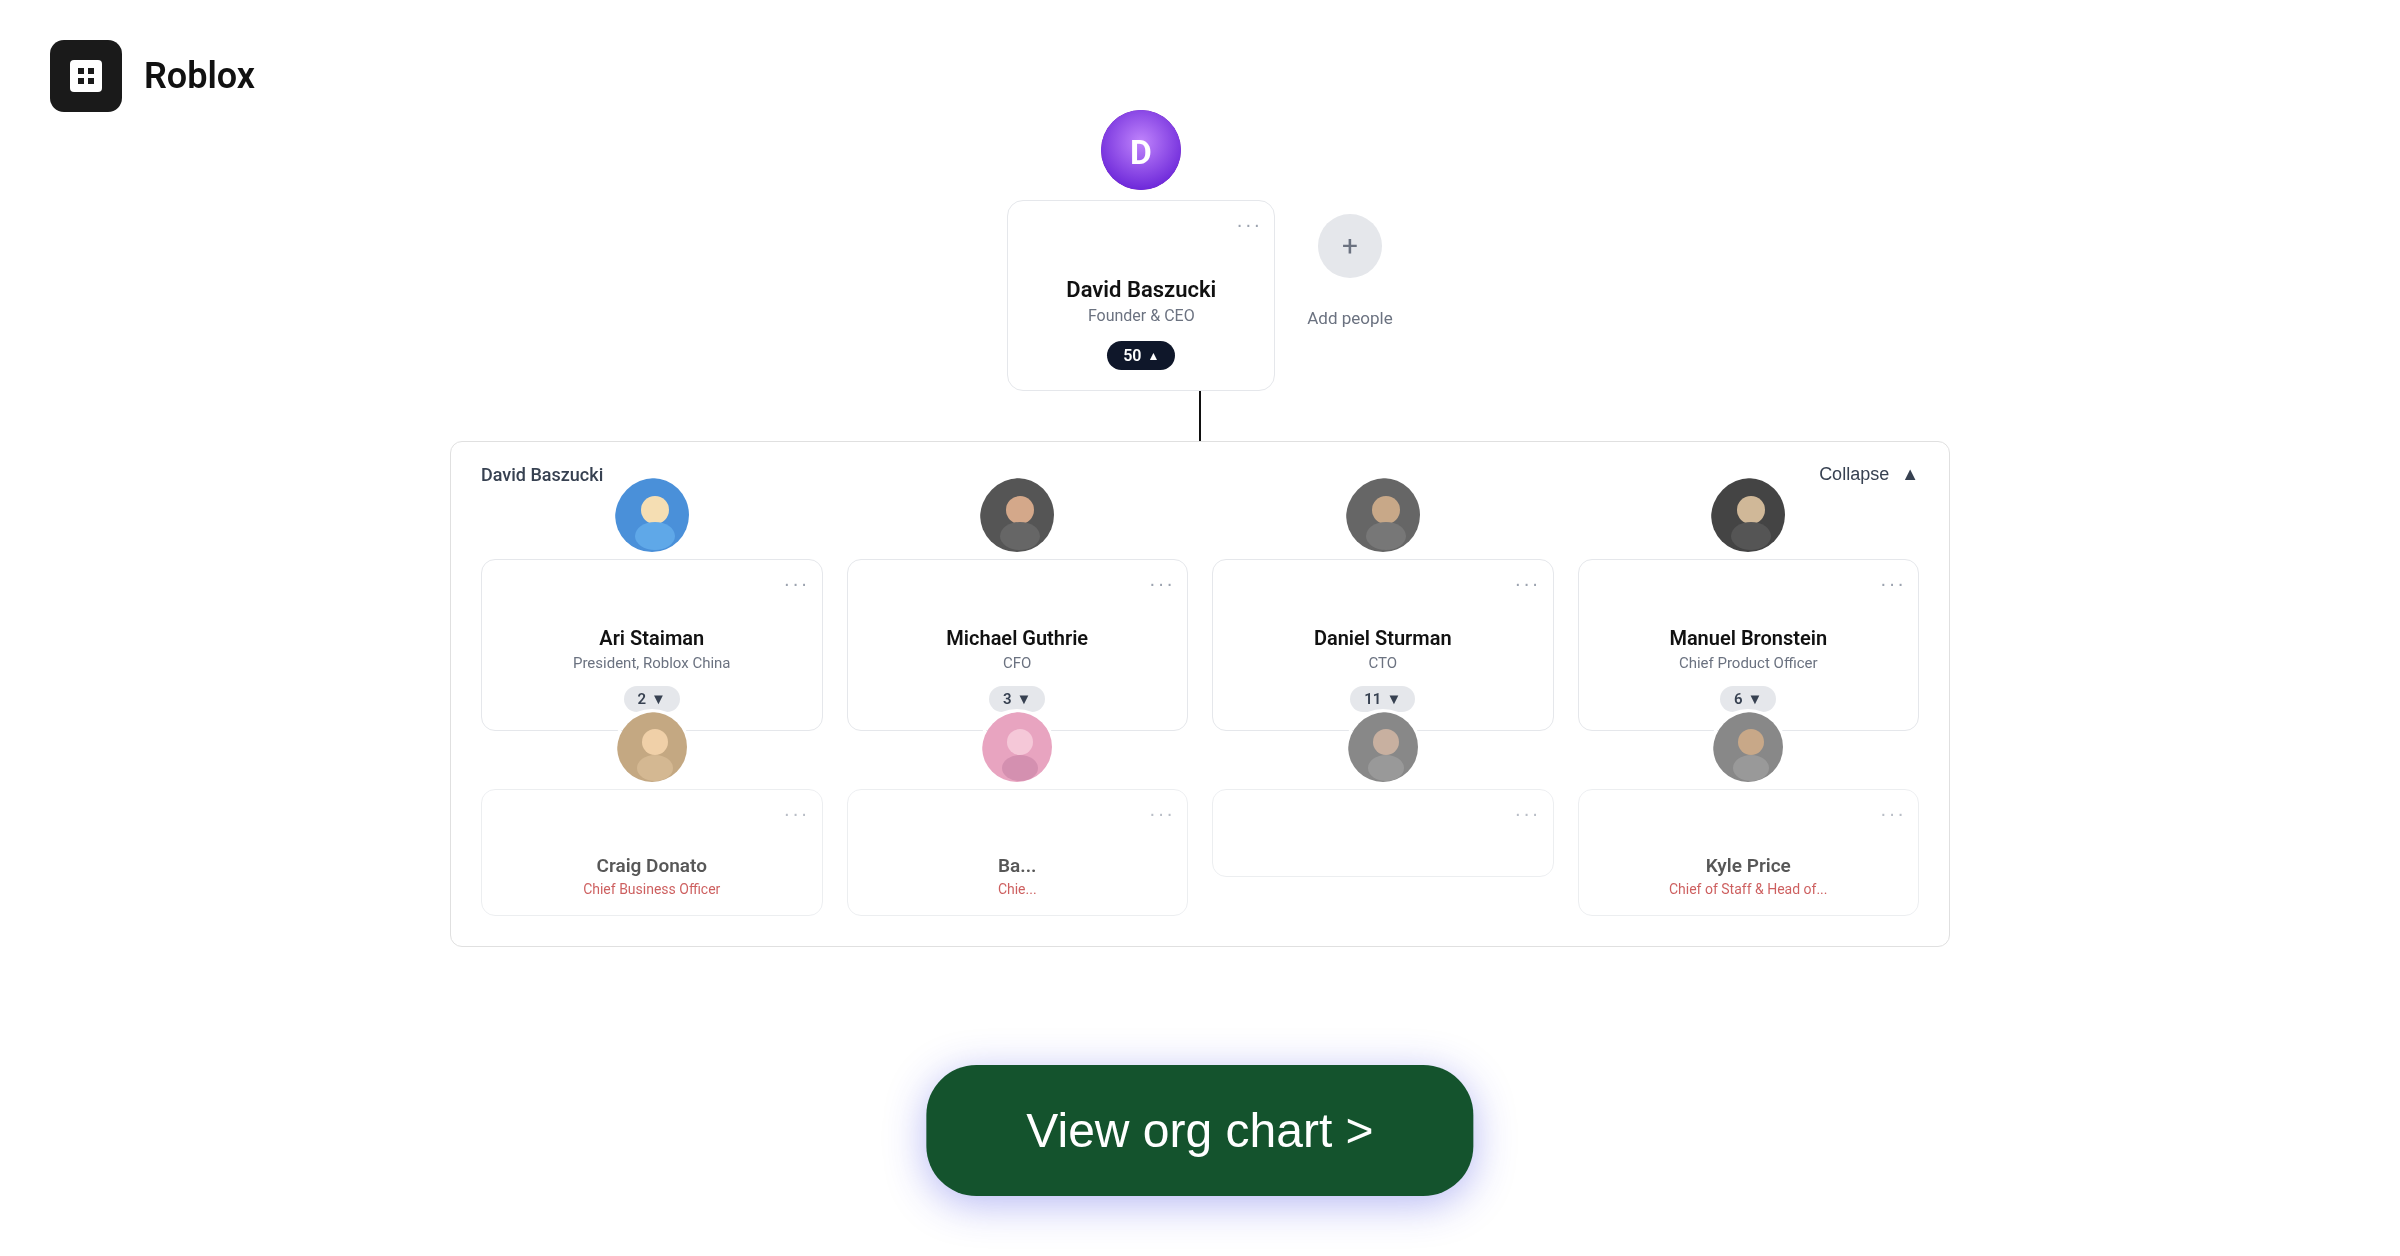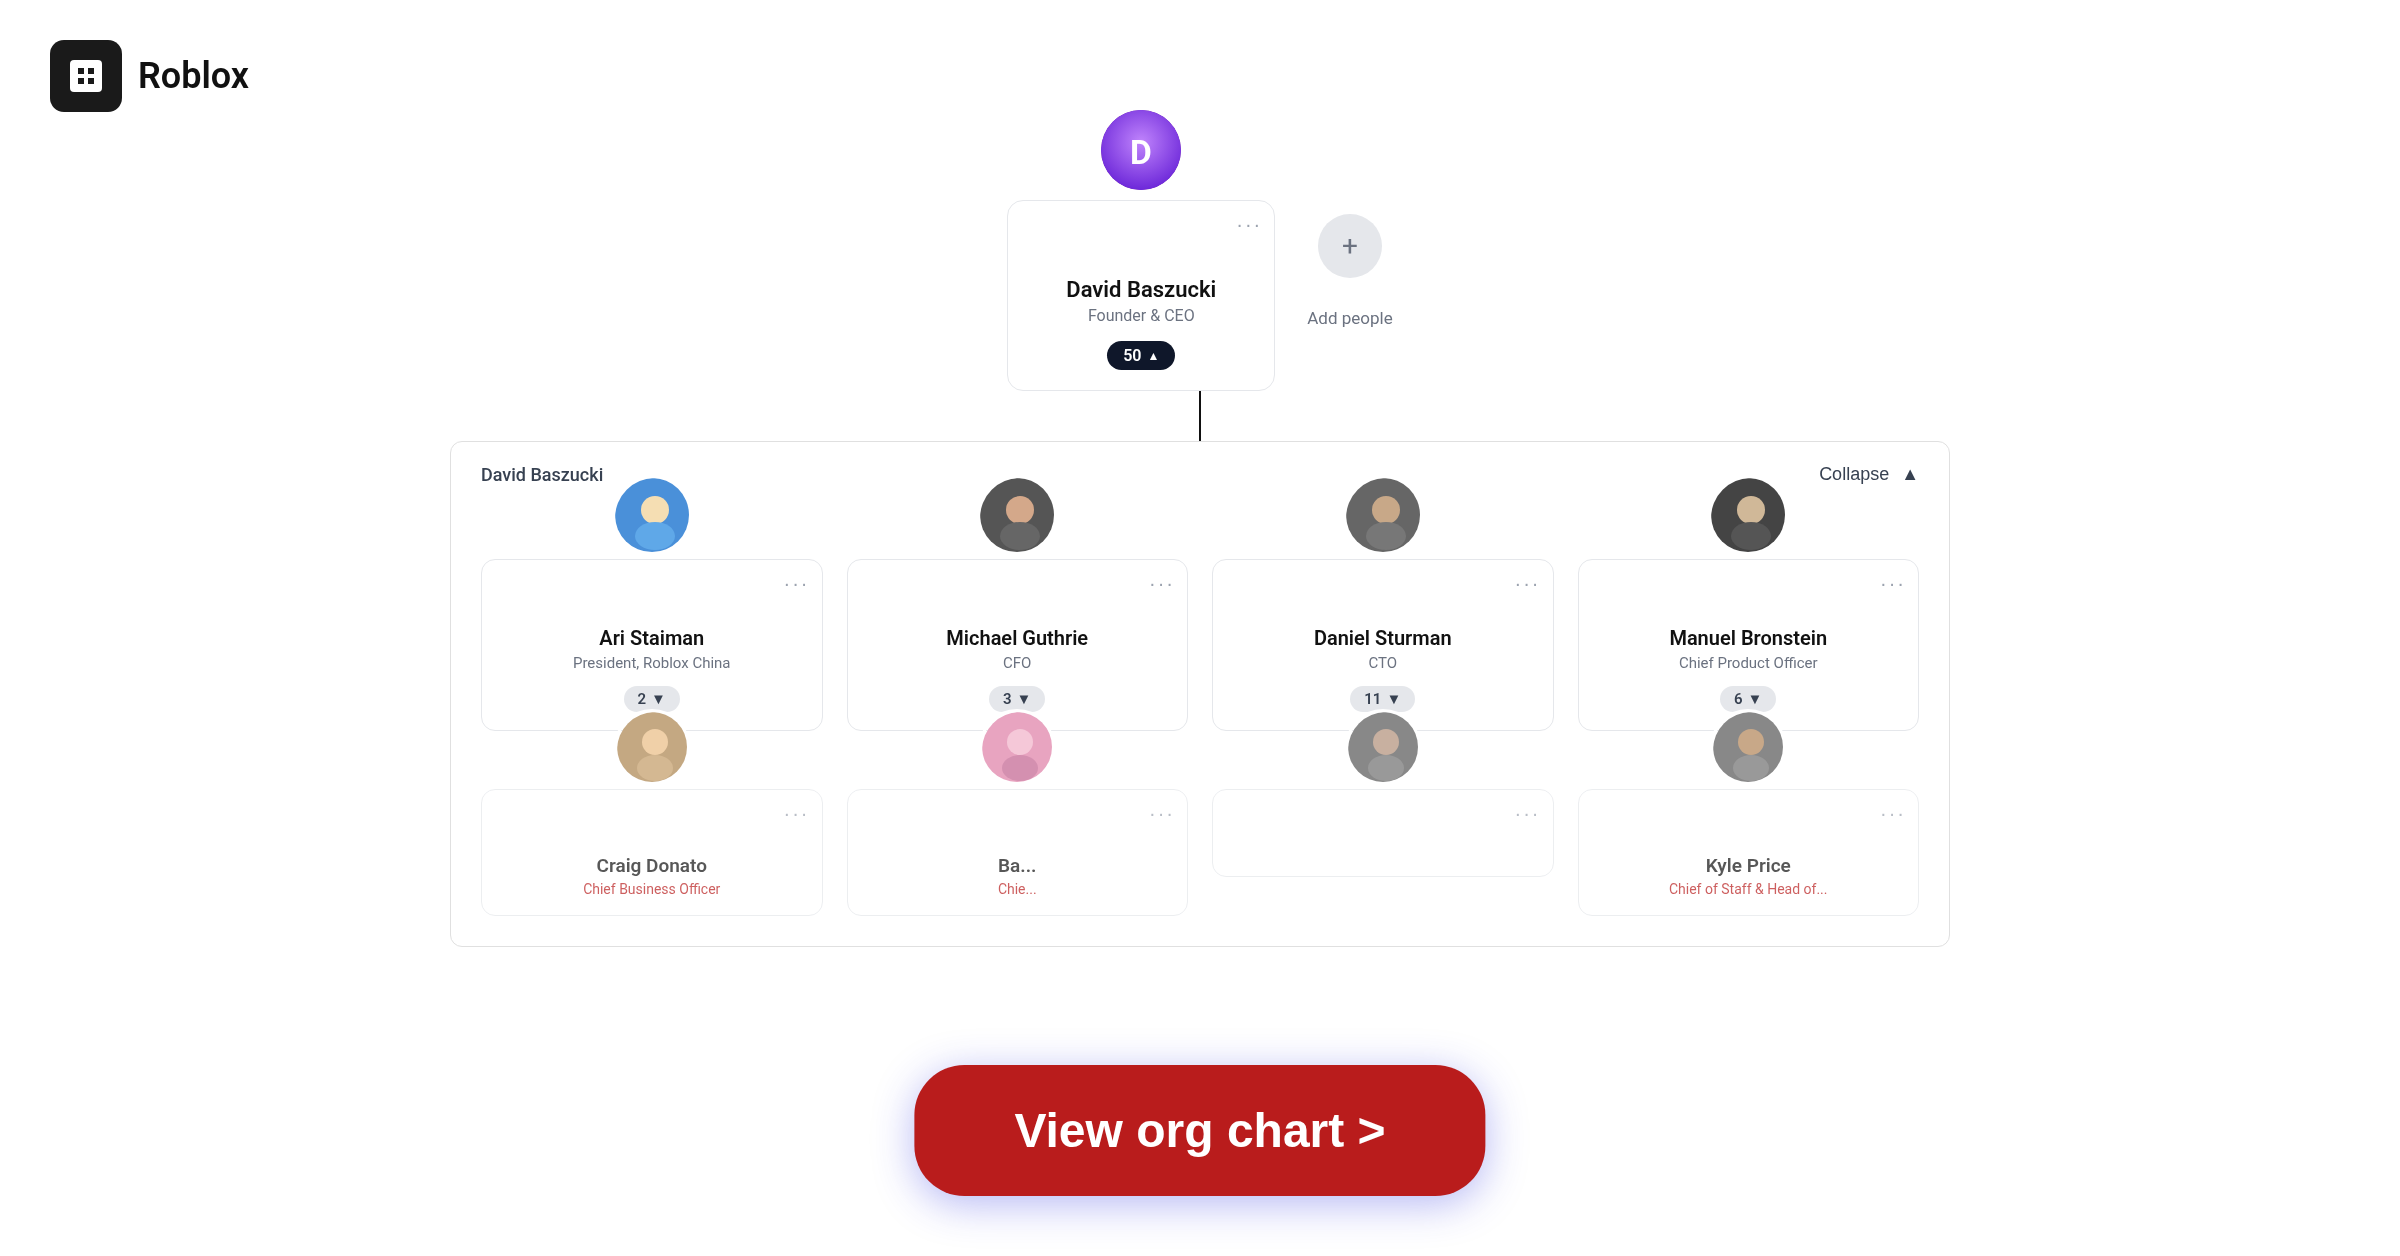--- a/index.html
+++ b/index.html
@@ -12,21 +12,21 @@
       position: relative;
     }
 
     
     .header {
       position: absolute;
       top: 40px;
       left: 50px;
       display: flex;
       align-items: center;
-      gap: 16px;
+      gap: 22px;
     }
     .logo-box {
       width: 72px;
       height: 72px;
       background: #1a1a1a;
       border-radius: 14px;
       display: flex;
       align-items: center;
       justify-content: center;
     }
@@ -289,27 +289,27 @@
       text-align: center;
       margin-top: 4px;
     }
 
     
     .view-org-btn {
       position: absolute;
       bottom: 60px;
       left: 50%;
       transform: translateX(-50%);
-      background: #b91c1c;
+      background: #14532d;
       color: #fff;
       border: none;
       border-radius: 50px;
       padding: 38px 100px;
       font-size: 48px;
-      font-weight: 700;
+      font-weight: 400;
       cursor: pointer;
       box-shadow: 0 8px 40px rgba(45, 53, 224, 0.35);
       white-space: nowrap;
     }
 
     
     .avatar-david {
       background: radial-gradient(circle at 50% 40%, #9b59b6 0%, #8e44ad 50%, #6c3483 100%);
       display: flex; align-items: center; justify-content: center;
       font-size: 36px; color: white; font-weight: bold;

